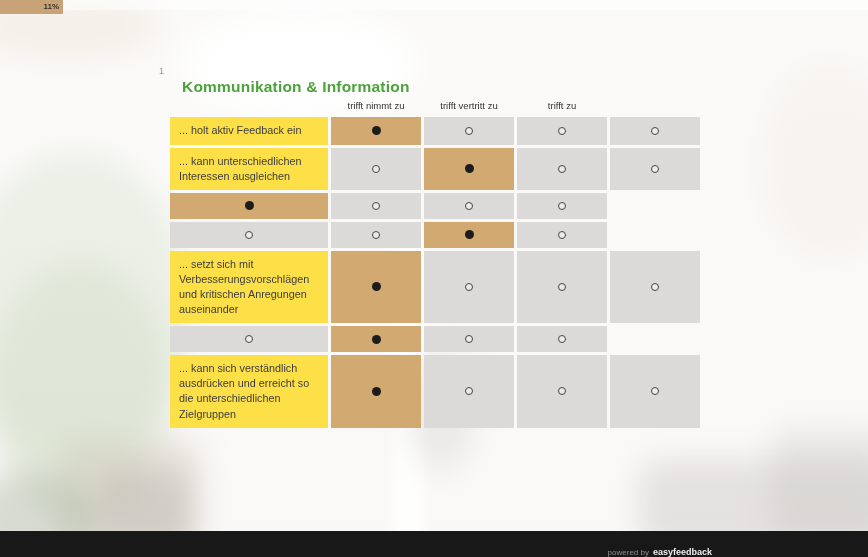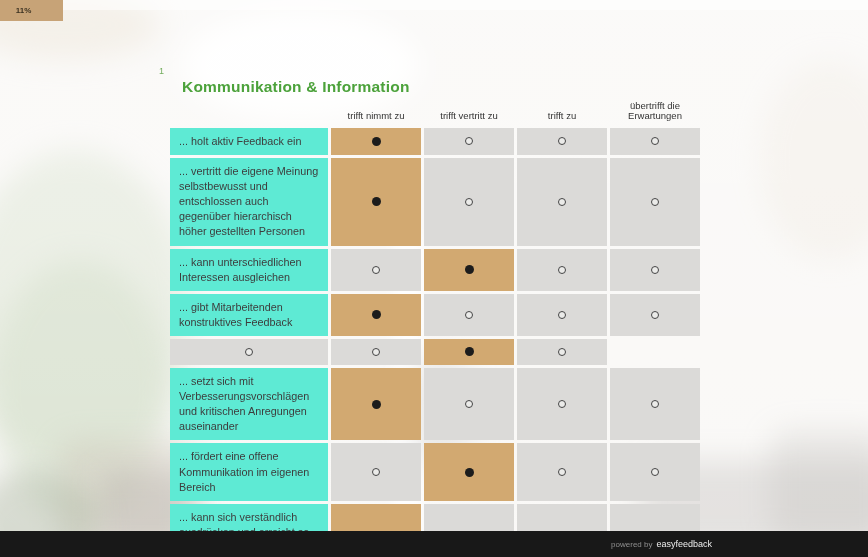--- a/index.html
+++ b/index.html
@@ -19,43 +19,43 @@
   .blob.topleft{left:-30px;top:-10px;width:190px;height:70px;background:rgba(205,185,150,.35);}
   .blob.glowtop{left:180px;top:10px;width:240px;height:110px;background:rgba(255,255,255,.9);}
   .blob.whitestrip{left:393px;top:230px;width:30px;height:310px;background:rgba(255,255,255,.85);border-radius:12px;filter:blur(6px);}
   .blob.chairgray{left:405px;top:350px;width:70px;height:120px;background:rgba(150,150,148,.28);}
   .blob.deskBR1{left:640px;top:460px;width:250px;height:90px;background:rgba(125,120,115,.30);border-radius:20px;}
   .blob.deskBR2{left:770px;top:430px;width:120px;height:110px;background:rgba(150,145,140,.30);border-radius:20px;}
   .blob.warmright{left:760px;top:60px;width:140px;height:200px;background:rgba(215,195,170,.22);}
   .bg .wash{position:absolute;inset:0;background:linear-gradient(180deg,rgba(255,255,255,.55),rgba(255,255,255,.40));filter:none;}
   
   .progress-track{position:absolute;left:0;top:0;width:868px;height:10px;background:rgba(255,255,255,.55);}
-  .progress-fill{position:absolute;left:0;top:0;height:21px;width:63px;background:#c7a377;
-    display:flex;align-items:center;justify-content:center;padding-right:16px;box-sizing:border-box;}
+  .progress-fill{position:absolute;left:0;top:0;height:14px;width:63px;background:#c7a377;
+    display:flex;align-items:center;justify-content:flex-end;padding-right:4px;box-sizing:border-box;}
   .progress-fill span{font-size:8px;font-weight:bold;color:#3d3322;line-height:1;}
   
   .qtitle{position:absolute;left:159px;top:65px;display:flex;align-items:flex-start;}
   .qnum{font-size:9px;color:#73ad5e;margin-right:5px;margin-top:1px;}
   .qtext{font-size:15.5px;font-weight:600;color:#4ca23b;margin:13px;letter-spacing:.2px;}
   
   .matrix{position:absolute;left:170px;top:101px;width:530px;}
   .mrow{display:grid;grid-template-columns:158px repeat(4,1fr);column-gap:3px;margin-bottom:3px;}
   .mhead{margin-bottom:4px;}
   .hspacer{}
   .hcell{font-size:9.5px;color:#333;text-align:center;align-self:end;padding-bottom:2px;line-height:1.1;}
-  .lcell{background:#5eead4;font-size:10.8px;color:#3d3d3d;line-height:1.4;
+  .lcell{background:#fde047;font-size:10.8px;color:#3d3d3d;line-height:1.4;
     padding:6px 9px;box-sizing:border-box;display:flex;align-items:center;}
   .ocell{background:#dbdad8;display:flex;align-items:center;justify-content:center;min-height:26px;cursor:pointer;}
   .ring{width:6px;height:6px;border:1.6px solid #454545;border-radius:50%;background:rgba(255,255,255,.45);display:block;}
   .dot{width:9px;height:9px;border-radius:50%;background:#1c1c1c;display:block;}
   
   .footer{position:absolute;left:0;bottom:0;width:868px;height:26px;background:#181818;
-    display:flex;align-items:center;justify-content:flex-end;padding-right:156px;box-sizing:border-box;}
+    display:flex;align-items:flex-end;justify-content:flex-end;padding-right:156px;box-sizing:border-box;}
   .footer .pb{font-size:8px;color:#8f8f8f;margin-right:4px;}
-  .footer .brand{font-size:9px;font-weight:normal;color:#ededed;}
+  .footer .brand{font-size:9px;font-weight:bold;color:#ededed;}
 </style>
 </head>
 <body>
 
 <div class="bg">
   <div class="blob plant1"></div>
   <div class="blob plant2"></div>
   <div class="blob topleft"></div>
   <div class="blob glowtop"></div>
   <div class="blob warmright"></div>
@@ -79,70 +79,53 @@
   <span class="qnum">1</span>
   <h1 class="qtext">Kommunikation &amp; Information</h1>
 </div>
 
 <div class="matrix">
   <div class="mrow mhead">
       <div class="hspacer"></div>
       <div class="hcell">trifft nimmt zu</div>
       <div class="hcell">trifft vertritt zu</div>
       <div class="hcell">trifft zu</div>
-      <div class="hcell">übertrifft die Erwartungen</div>
     </div>
   <div>
       <div class="mrow">
         <div class="lcell">... holt aktiv Feedback ein</div>
         <div class="ocell" style="background: rgb(210, 169, 113);">
           <span class="dot"></span>
         </div>
         <div class="ocell">
           <span class="ring"></span>
         </div>
         <div class="ocell">
           <span class="ring"></span>
         </div>
         <div class="ocell">
           <span class="ring"></span>
         </div>
       </div>
       <div class="mrow">
-        <div class="lcell">... vertritt die eigene Meinung selbstbewusst und entschlossen auch gegenüber hierarchisch höher gestellten Personen</div>
-        <div class="ocell" style="background: rgb(210, 169, 113);">
-          <span class="dot"></span>
-        </div>
-        <div class="ocell">
-          <span class="ring"></span>
-        </div>
-        <div class="ocell">
-          <span class="ring"></span>
-        </div>
-        <div class="ocell">
-          <span class="ring"></span>
-        </div>
-      </div>
-      <div class="mrow">
         <div class="lcell">... kann unterschiedlichen Interessen ausgleichen</div>
         <div class="ocell">
           <span class="ring"></span>
         </div>
         <div class="ocell" style="background: rgb(210, 169, 113);">
           <span class="dot"></span>
         </div>
         <div class="ocell">
           <span class="ring"></span>
         </div>
         <div class="ocell">
           <span class="ring"></span>
         </div>
       </div>
       <div class="mrow">
-        <div class="lcell">... gibt Mitarbeitenden konstruktives Feedback</div>
         <div class="ocell" style="background: rgb(210, 169, 113);">
           <span class="dot"></span>
         </div>
         <div class="ocell">
           <span class="ring"></span>
         </div>
         <div class="ocell">
           <span class="ring"></span>
         </div>
         <div class="ocell">
@@ -172,21 +155,20 @@
           <span class="ring"></span>
         </div>
         <div class="ocell">
           <span class="ring"></span>
         </div>
         <div class="ocell">
           <span class="ring"></span>
         </div>
       </div>
       <div class="mrow">
-        <div class="lcell">... fördert eine offene Kommunikation im eigenen Bereich</div>
         <div class="ocell">
           <span class="ring"></span>
         </div>
         <div class="ocell" style="background: rgb(210, 169, 113);">
           <span class="dot"></span>
         </div>
         <div class="ocell">
           <span class="ring"></span>
         </div>
         <div class="ocell">

